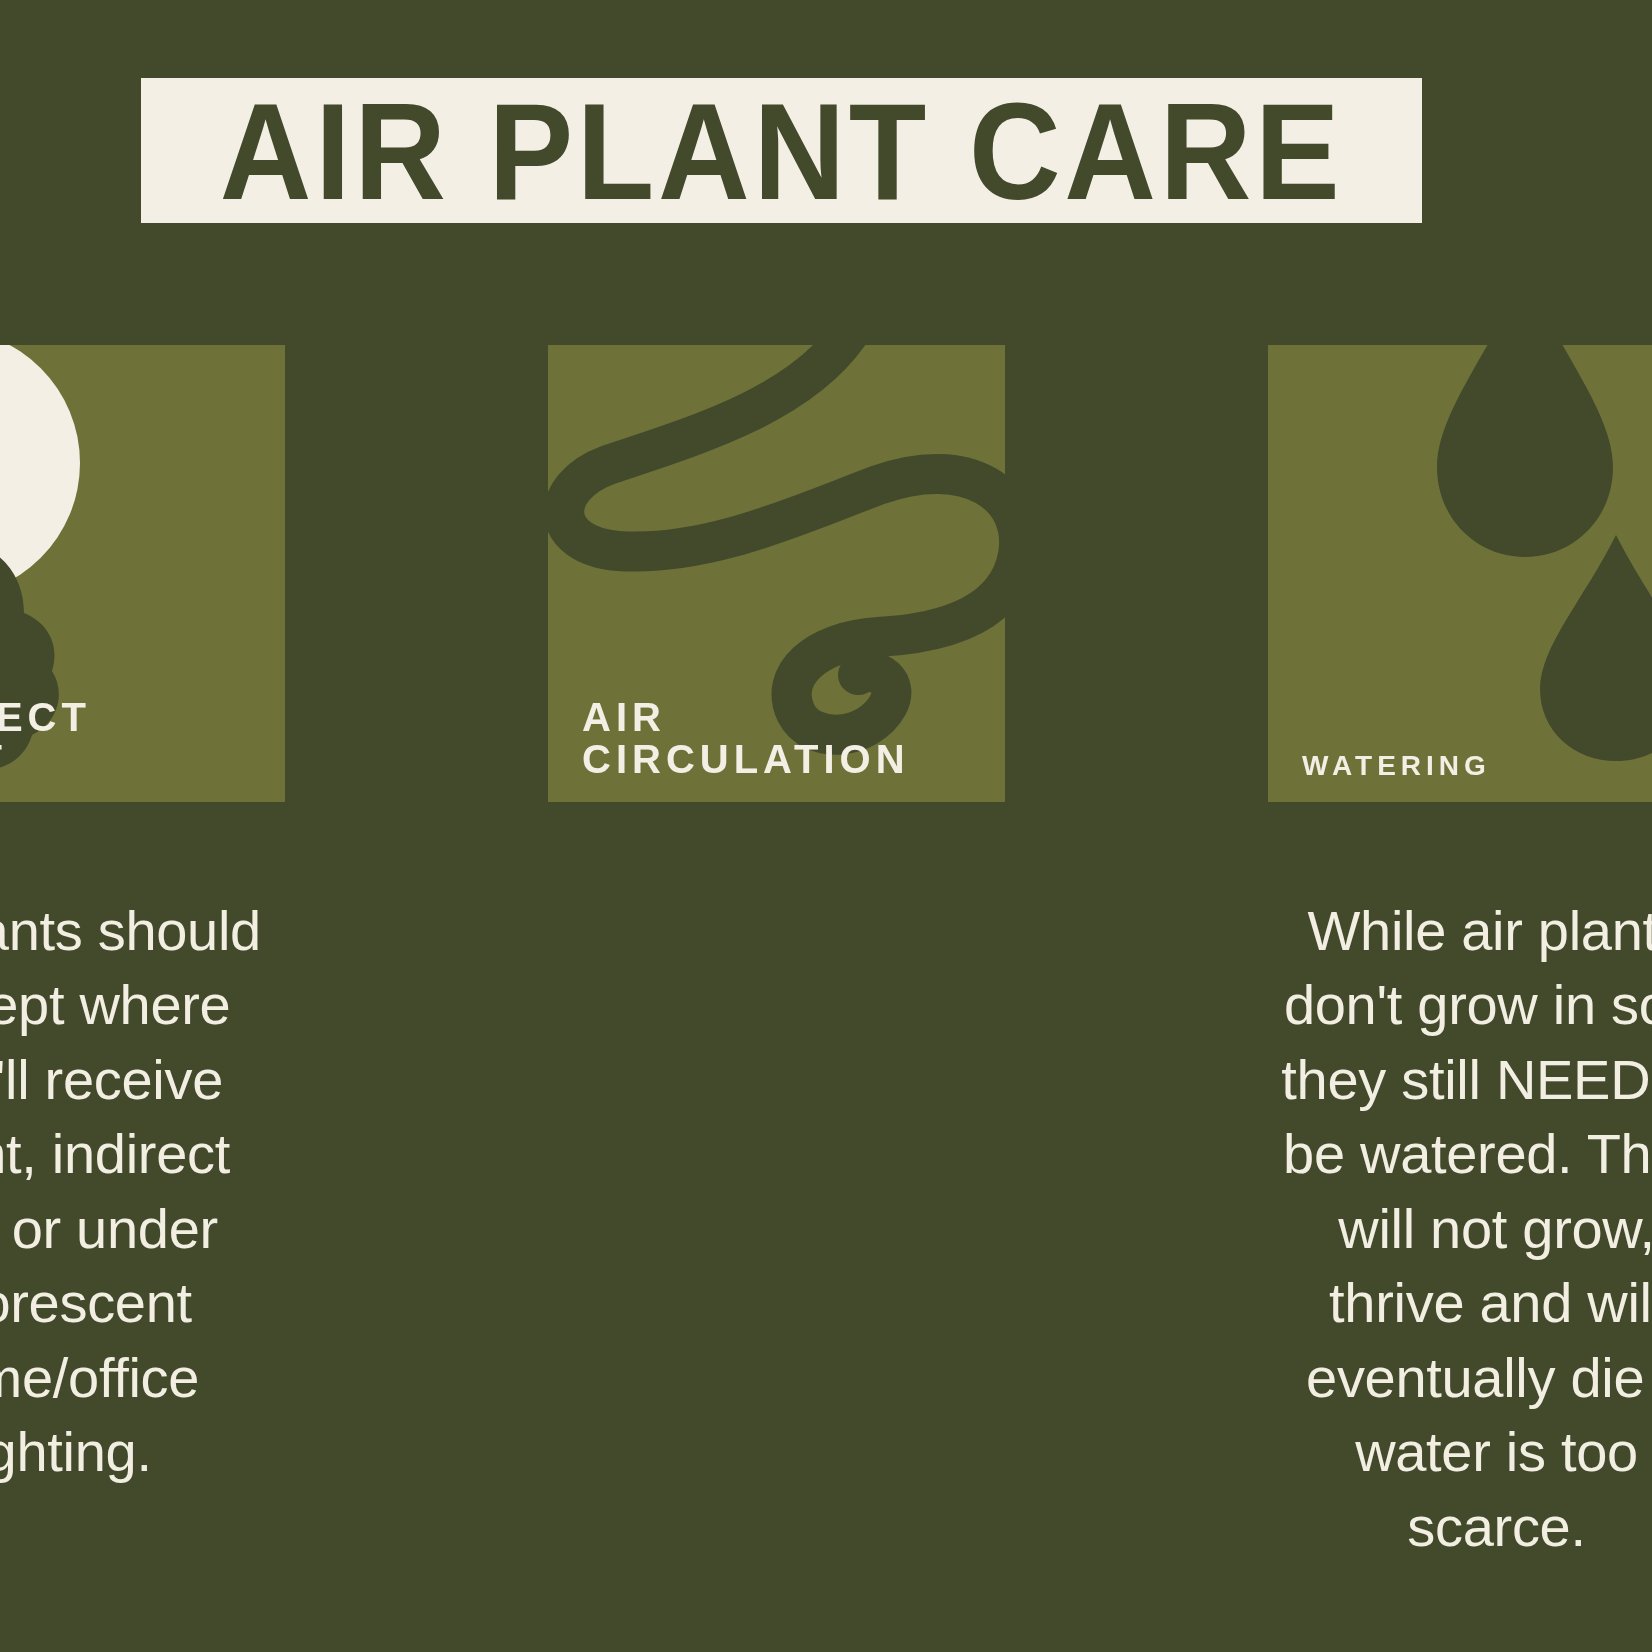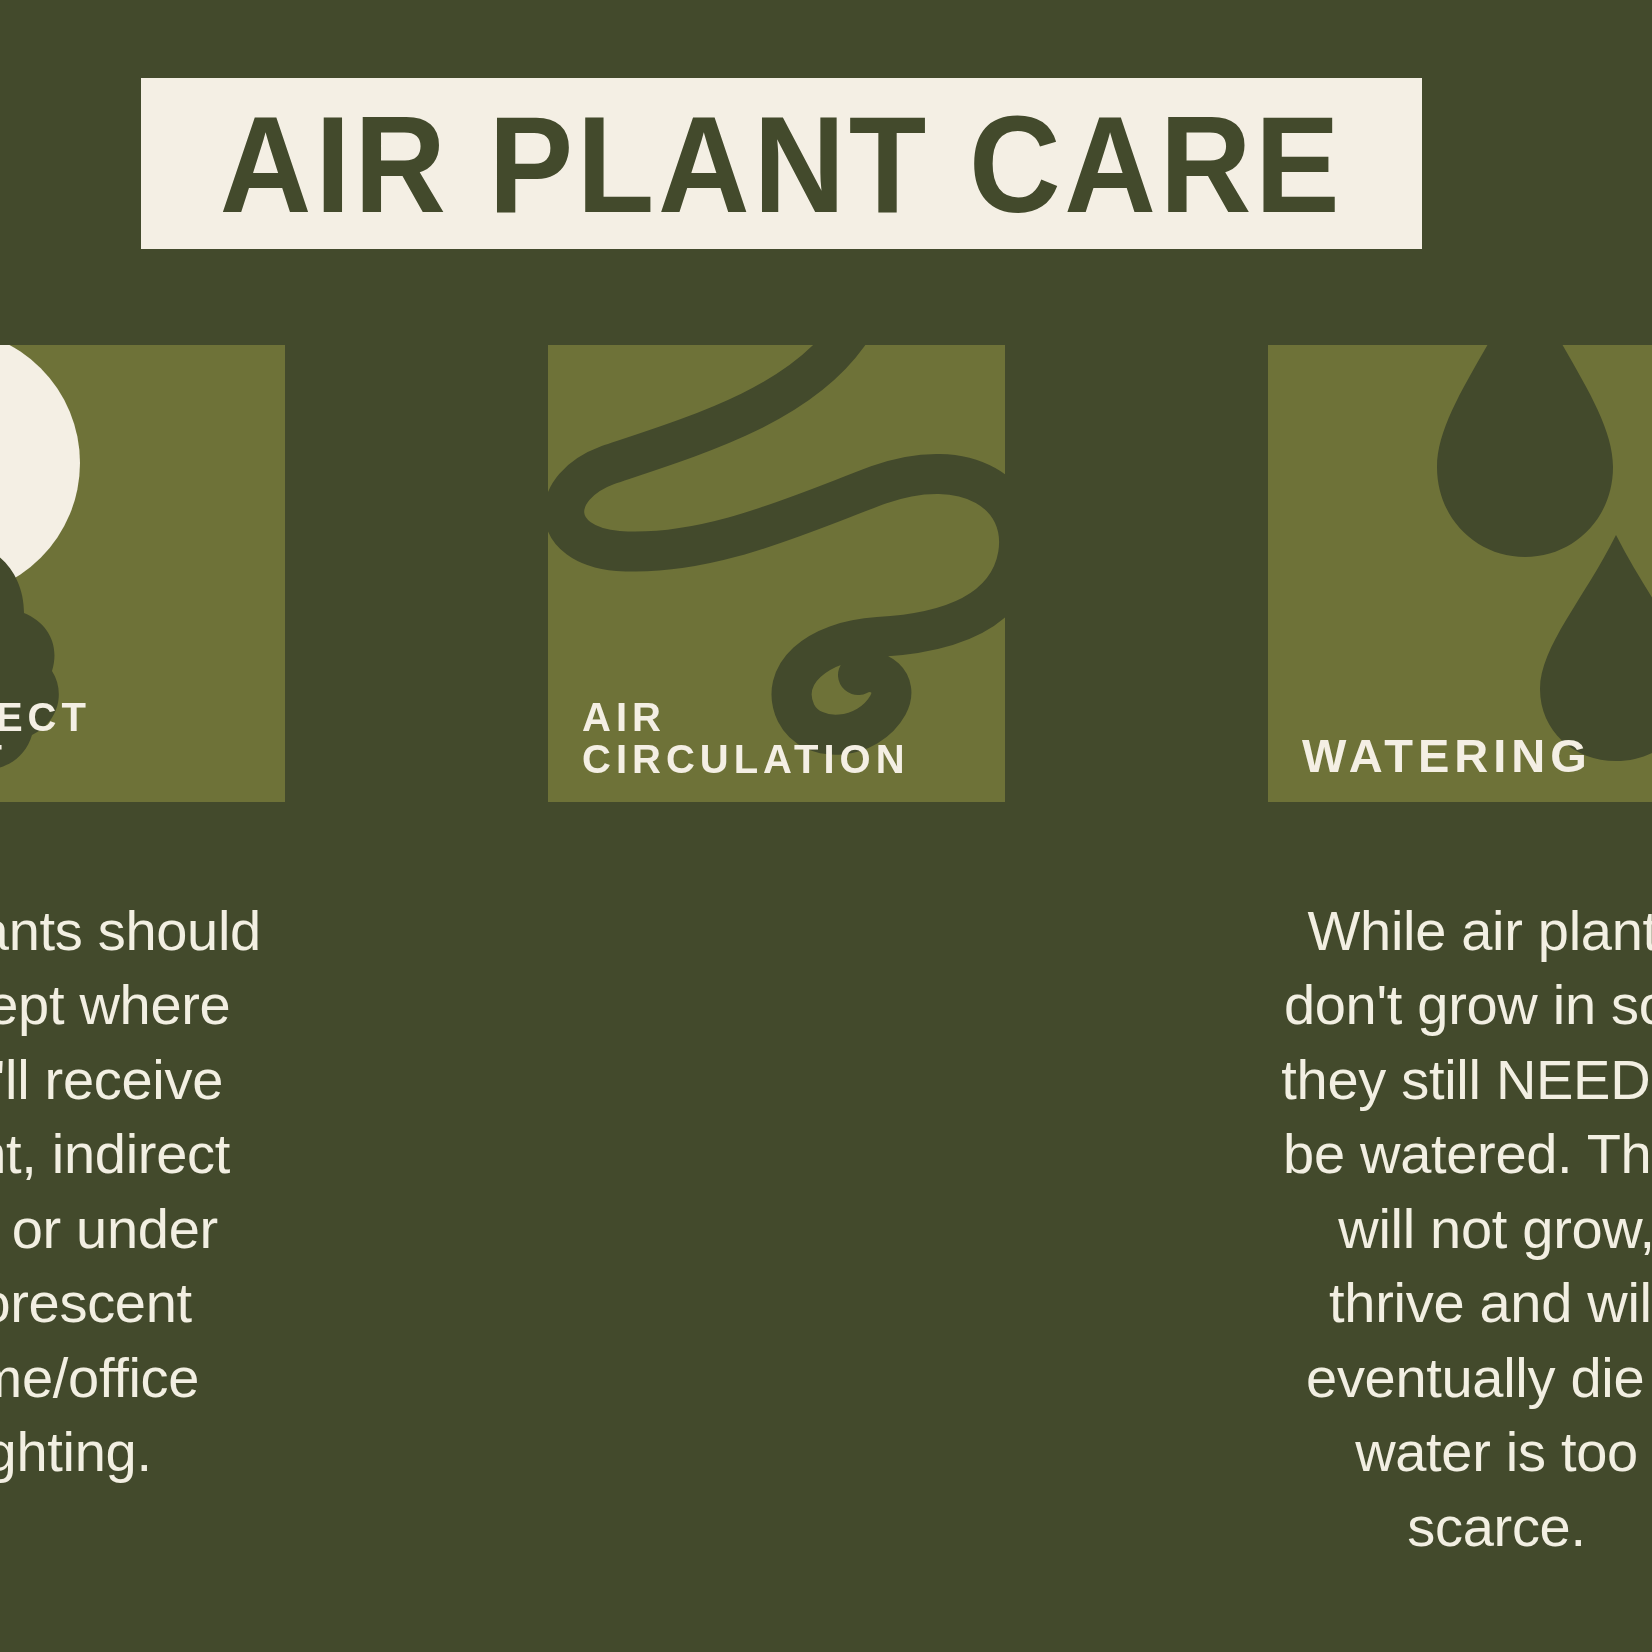--- a/index.html
+++ b/index.html
@@ -15,21 +15,21 @@
     background: #434a2c;
     font-family: "Liberation Sans", sans-serif;
   }
 
   
   .title-banner {
     position: absolute;
     left: 141px;
     top: 78px;
     width: 1281px;
-    height: 171px;
+    height: 145px;
     background: #f4efe4;
     display: flex;
     align-items: center;
     justify-content: center;
     overflow: hidden;
   }
   .title-text {
     color: #434a2c;
     font-family: "Liberation Sans", sans-serif;
     font-size: 138px;
@@ -67,21 +67,21 @@
   }
   .tile svg { position: absolute; left: 0; top: 0; }
 
   .tile-label {
     position: absolute;
     left: 34px;
     bottom: 22px;
     color: #f4efe4;
     font-family: "Liberation Sans", sans-serif;
     font-weight: 700;
-    font-size: 47px;
+    font-size: 28px;
     line-height: 1.05;
     letter-spacing: 5px;
     text-transform: uppercase;
     white-space: pre-line;
     z-index: 5;
   }
   .tile-label.two-line { font-size: 40px; }
 
   
   .body-copy {

